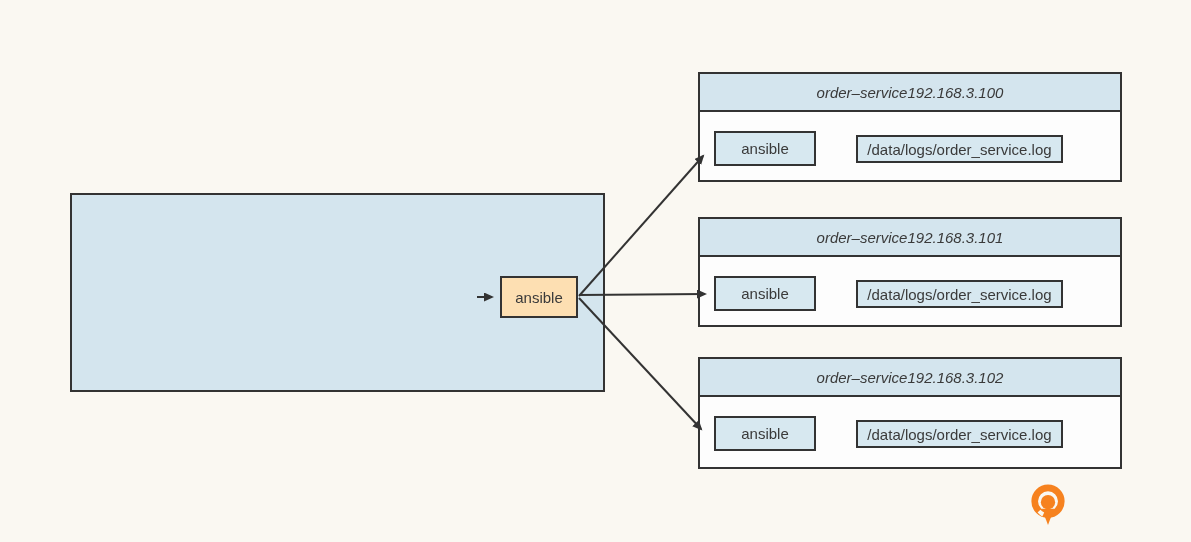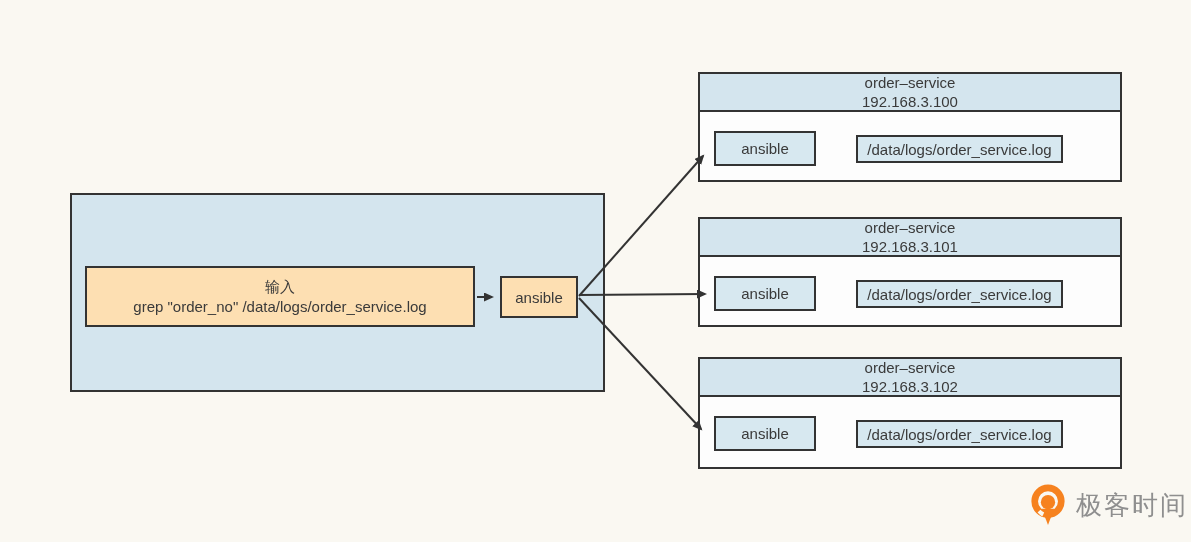--- a/index.html
+++ b/index.html
@@ -18,22 +18,22 @@
     background:var(--box-orange);border:2px solid var(--stroke-dark);
     display:flex;flex-direction:column;align-items:center;justify-content:center;
     font-size:15px;line-height:20px;text-align:center;}
   .hub{position:absolute;left:500px;top:276px;width:78px;height:42px;
     background:var(--box-orange);border:2px solid var(--stroke-dark);
     display:flex;align-items:center;justify-content:center;font-size:15px;}
 
   
   .server{position:absolute;left:698px;width:424px;border:2px solid var(--stroke-dark);background:#FDFDFD;}
   .server-header{height:38px;background:var(--panel-blue);border-bottom:2px solid var(--stroke-dark);
-    display:flex;flex-direction:column;align-items:center;justify-content:center;
-    font-size:15px;line-height:19px;text-align:center;}
+    display:flex;flex-direction:row;align-items:center;justify-content:center;
+    font-size:15px;line-height:19px;text-align:center;font-style:italic;}
   .server-body{position:relative;height:calc(100% - 40px);}
   .agent{position:absolute;left:14px;top:19px;width:102px;height:35px;
     background:var(--box-blue);border:2px solid var(--stroke-dark);
     display:flex;align-items:center;justify-content:center;font-size:15px;}
   .logpath{position:absolute;left:156px;top:23px;width:207px;height:28px;
     background:var(--box-blue);border:2px solid var(--stroke-dark);
     display:flex;align-items:center;justify-content:center;font-size:15px;}
 
   
   .arrows{position:absolute;left:0;top:0;width:1191px;height:542px;pointer-events:none;}
@@ -45,24 +45,20 @@
   .logo-text{margin-left:9px;font-size:26px;font-weight:500;letter-spacing:2px;
     color:var(--logo-text-gray);line-height:38px;}
 </style>
 </head>
 <body>
 
 <div class="stage">
 
   <div class="big-box"></div>
 
-  <div class="input-box">
-    <div>输入</div>
-    <div>grep "order_no" /data/logs/order_service.log</div>
-  </div>
 
   <div class="hub">ansible</div>
 
   <div class="server" style="top:72px;height:110px;">
     <div class="server-header">
       <div>order–service</div>
       <div>192.168.3.100</div>
     </div>
     <div class="server-body">
       <div class="agent">ansible</div>
@@ -104,16 +100,15 @@
     <line x1="579" y1="298" x2="701" y2="429" marker-end="url(#ah)"></line>
   </svg>
 
   <div class="logo">
     <svg class="logo-mark" viewBox="0 0 40 44">
       <circle cx="20" cy="18" r="14" fill="none" stroke="#F6821F" stroke-width="7"></circle>
       <circle cx="20" cy="19" r="7.5" fill="#F6821F"></circle>
       <path d="M13.5 26 L20 43 L26.5 26 z" fill="#F6821F"></path>
       <path d="M12 27 a14 14 0 0 0 4 3 l-2 4 a18 18 0 0 1 -5 -4 z" fill="#FAF8F2"></path>
     </svg>
-    <span class="logo-text">极客时间</span>
   </div>
 
 </div>
 
 </body></html>

